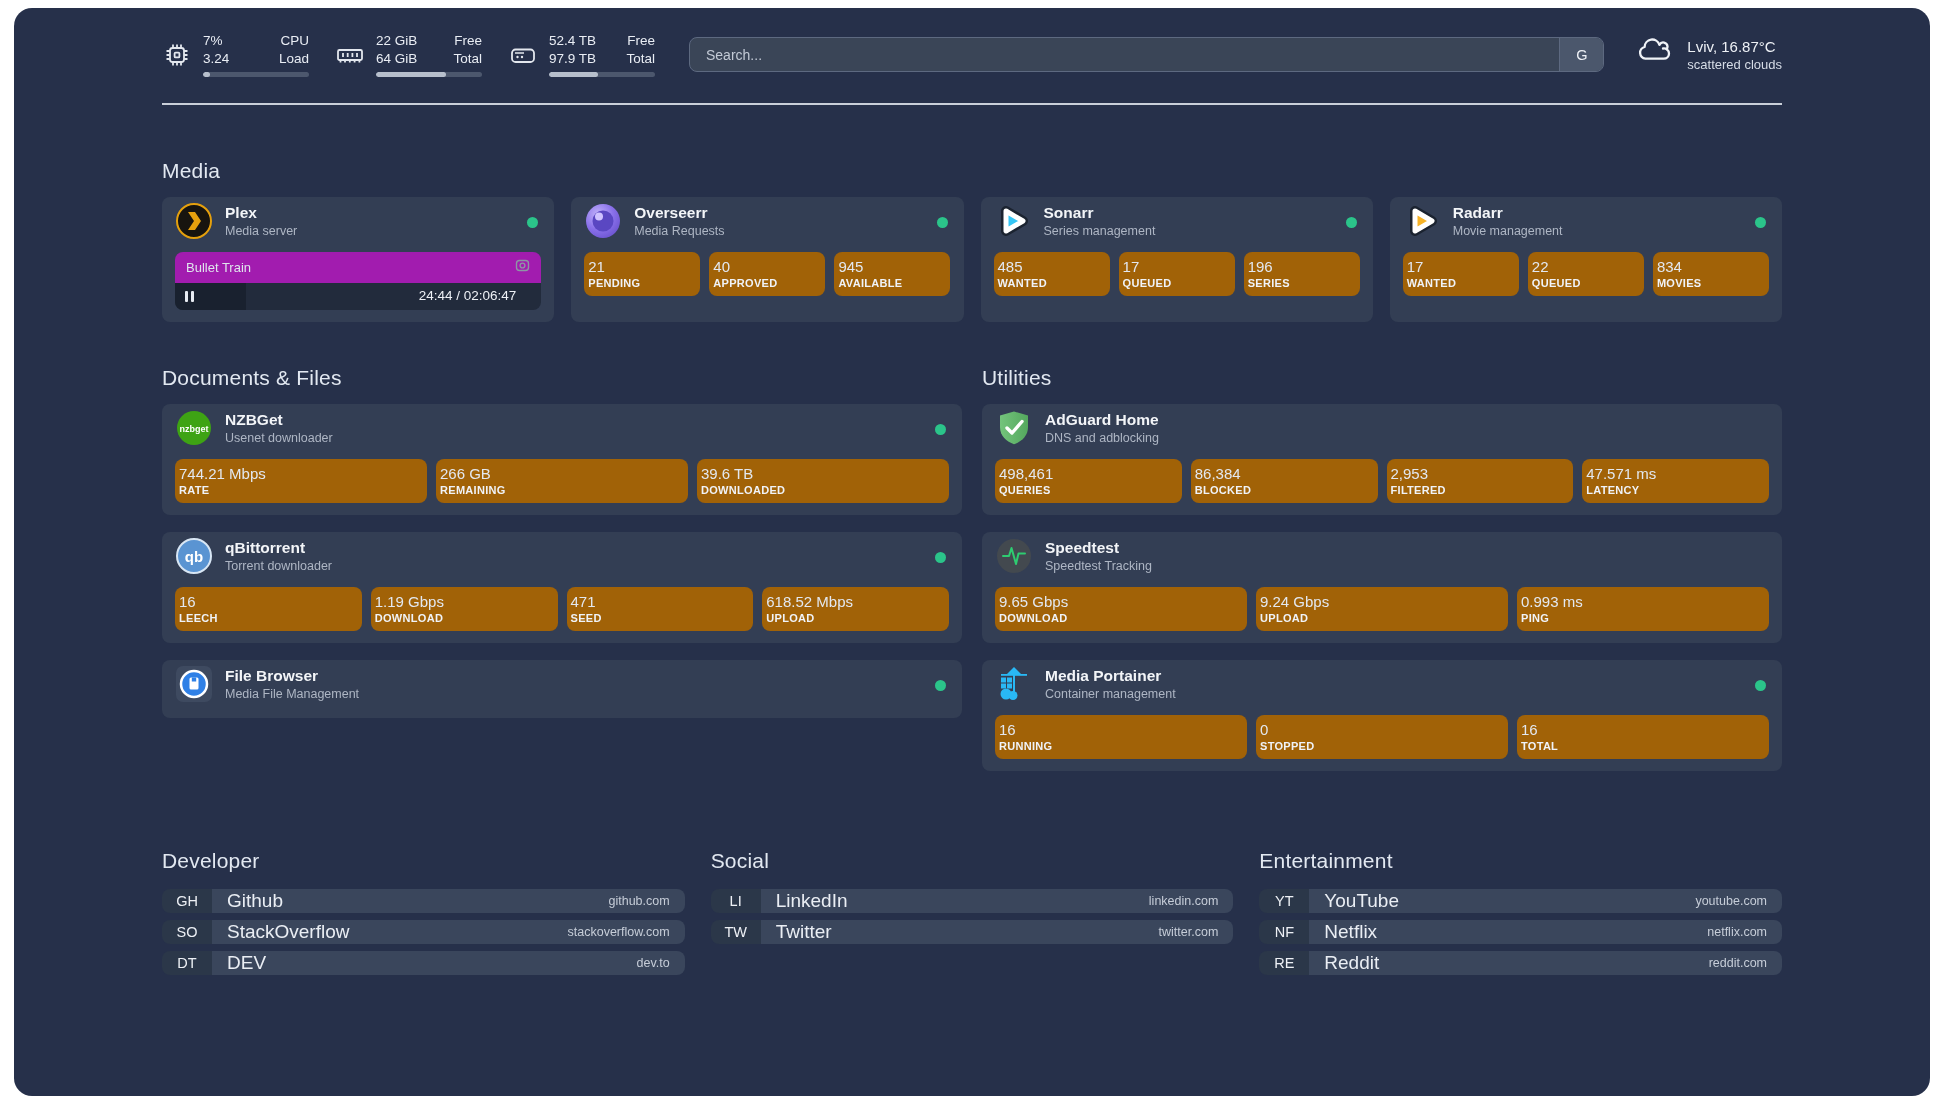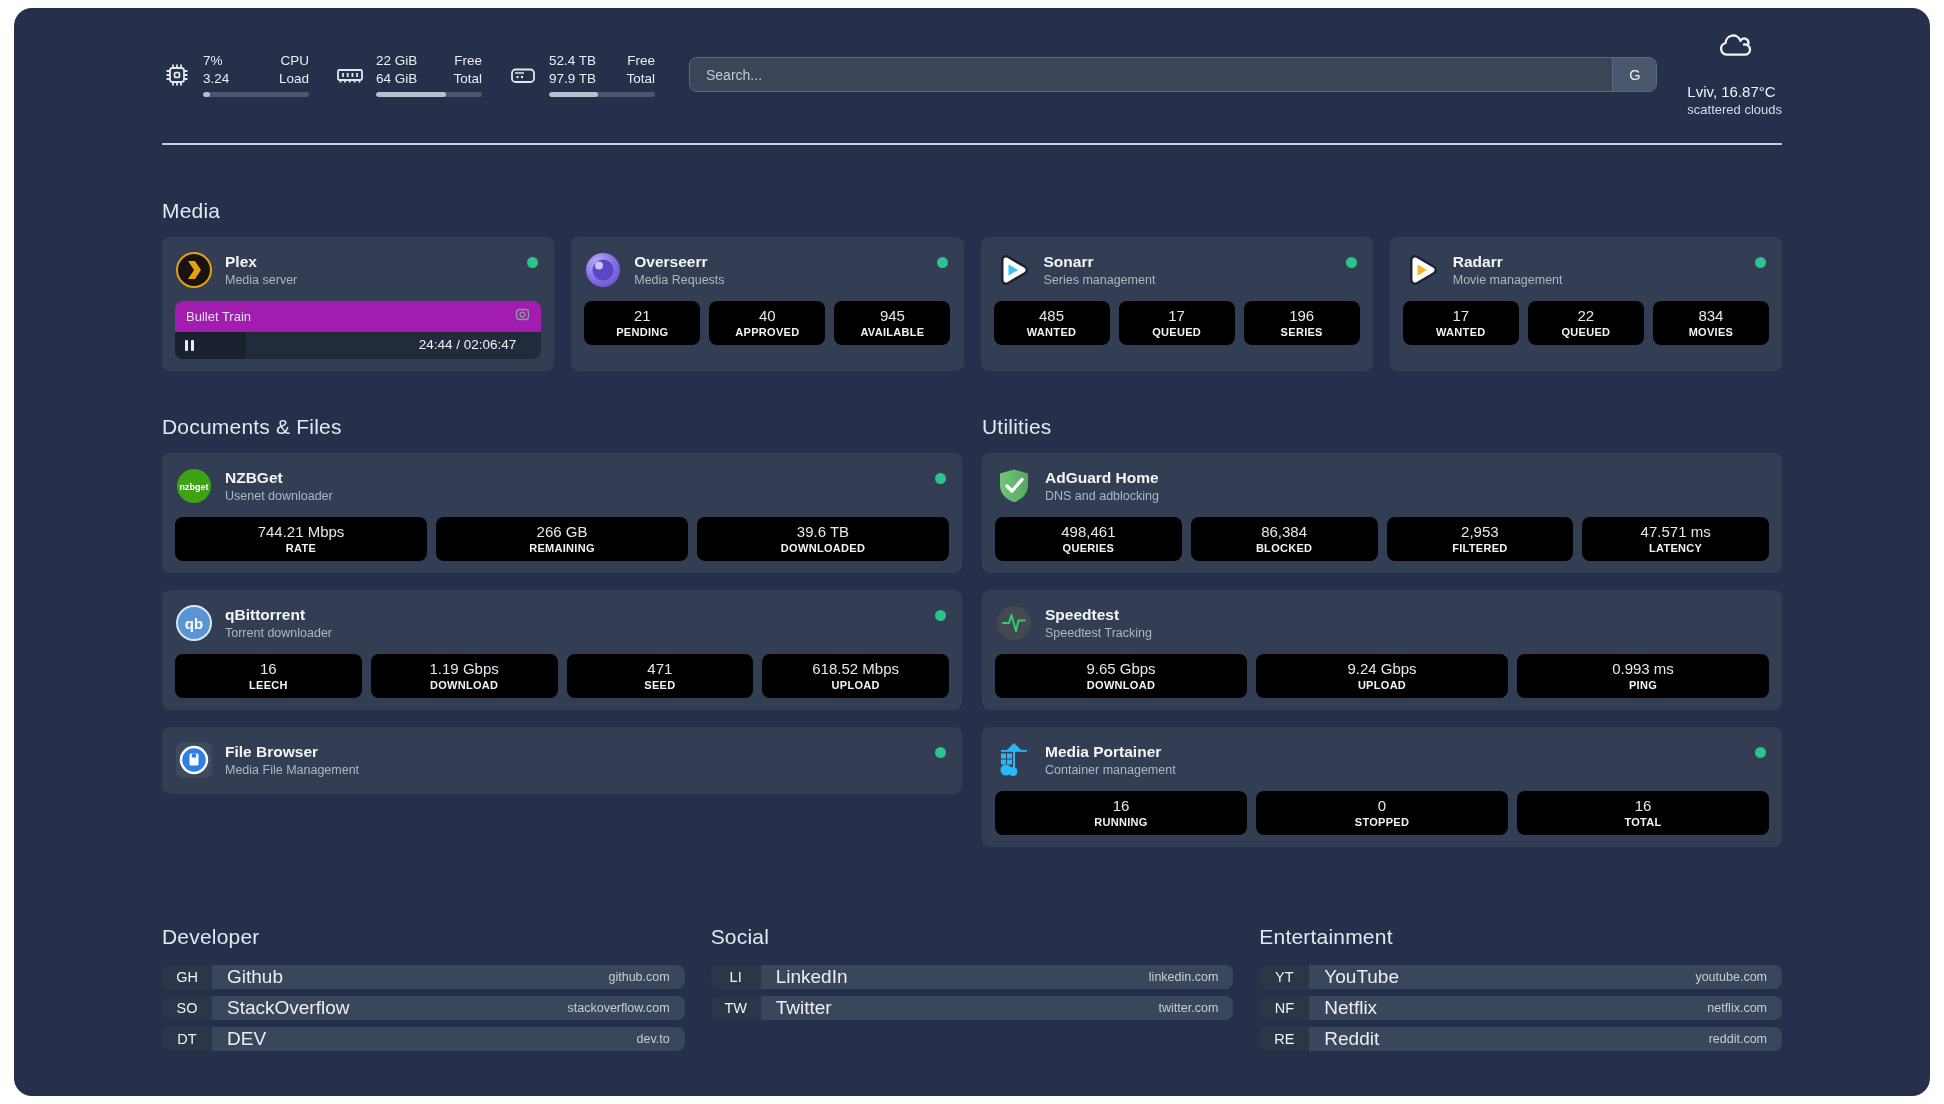--- a/index.html
+++ b/index.html
@@ -17,40 +17,40 @@
   .res-col { font-size:13.5px; line-height:1.3; color:#e9edf4; }
   .res-col.right { text-align:right; }
   .res-bar { margin-top:5px; height:5px; border-radius:3px; background:#4c576d; overflow:hidden; }
   .res-fill { height:100%; background:#b7bfcc; border-radius:3px; }
 
   .search-wrap { flex:1; display:flex; align-items:stretch; height:35px; margin:0 30px 0 34px; border:1px solid #5d6980; border-radius:8px; background:#3a4557; overflow:hidden; }
   .search-input { flex:1; background:transparent; border:none; outline:none; color:#e9edf4; font-size:14px; padding:0 16px; font-family:"Liberation Sans", sans-serif; }
   .search-input::placeholder { color:#c3cad6; }
   .search-btn { width:44px; display:flex; align-items:center; justify-content:center; background:#4b576c; border-left:1px solid #5d6980; color:#eef1f6; font-size:14.5px; cursor:pointer; }
 
-  .weather { display:flex; align-items:center; gap:13px;flex-direction:column; }
+  .weather { display:flex; align-items:center; gap:13px; }
   .weather-text .w1 { font-size:15px; color:#eef1f6; }
   .weather-text .w2 { font-size:13px; color:#d6dce6; margin-top:2px; }
 
   .divider { margin-top:26px; border-bottom:2px solid #c9cfd9; }
 
   
   .section-title { color:#e2e8f1; font-size:21px; font-weight:500; letter-spacing:.2px; }
   .media-title { margin-top:54px; }
   .media-grid { display:grid; grid-template-columns:repeat(4,1fr); gap:17px; margin-top:14px; }
 
-  .card { position:relative; background:#333e54; border-radius:8px; padding:11px 13px 12px 13px; cursor:pointer; }
+  .card { position:relative; background:#333e54; border-radius:8px; padding:2px 13px 12px 13px; cursor:pointer; }
   .card-head { display:flex; align-items:center; gap:12px; min-height:44px; }
   .app-icon { width:38px; height:38px; flex:0 0 38px; display:flex; align-items:center; justify-content:center; }
   .card-title { font-size:15.5px; font-weight:700; color:#f3f5f8; }
   .card-sub { font-size:12.5px; color:#aeb6c4; margin-top:2px; }
   .status-dot { position:absolute; top:20px; right:16px; width:11px; height:11px; border-radius:50%; background:#2bc48a; }
 
   .stats { display:flex; gap:9px; margin-top:9px; }
-  .stat { flex:1; background:#000000; border-radius:8px; text-align:center; padding:6px 4px 7px 4px; }
+  .stat { flex:1; background:#a16207; border-radius:8px; padding:6px 4px 7px 4px; }
   .stat-value { font-size:15px; color:#e3e8f0; }
   .stat-label { font-size:11px; font-weight:800; color:#f0f3f8; letter-spacing:.3px; margin-top:2px; }
 
   
   .player { margin-top:9px; border-radius:8px; overflow:hidden; }
   .player-title-row { background:#a21caf; display:flex; align-items:center; justify-content:space-between; padding:6px 11px; }
   .player-title { font-size:13px; color:#dfe4ec; }
   .player-progress { position:relative; height:27px; background:#222b3c; }
   .player-fill { position:absolute; left:0; top:0; bottom:0; background:#19212f; }
   .pause { position:absolute; left:10px; top:8px; display:flex; gap:3px; }

